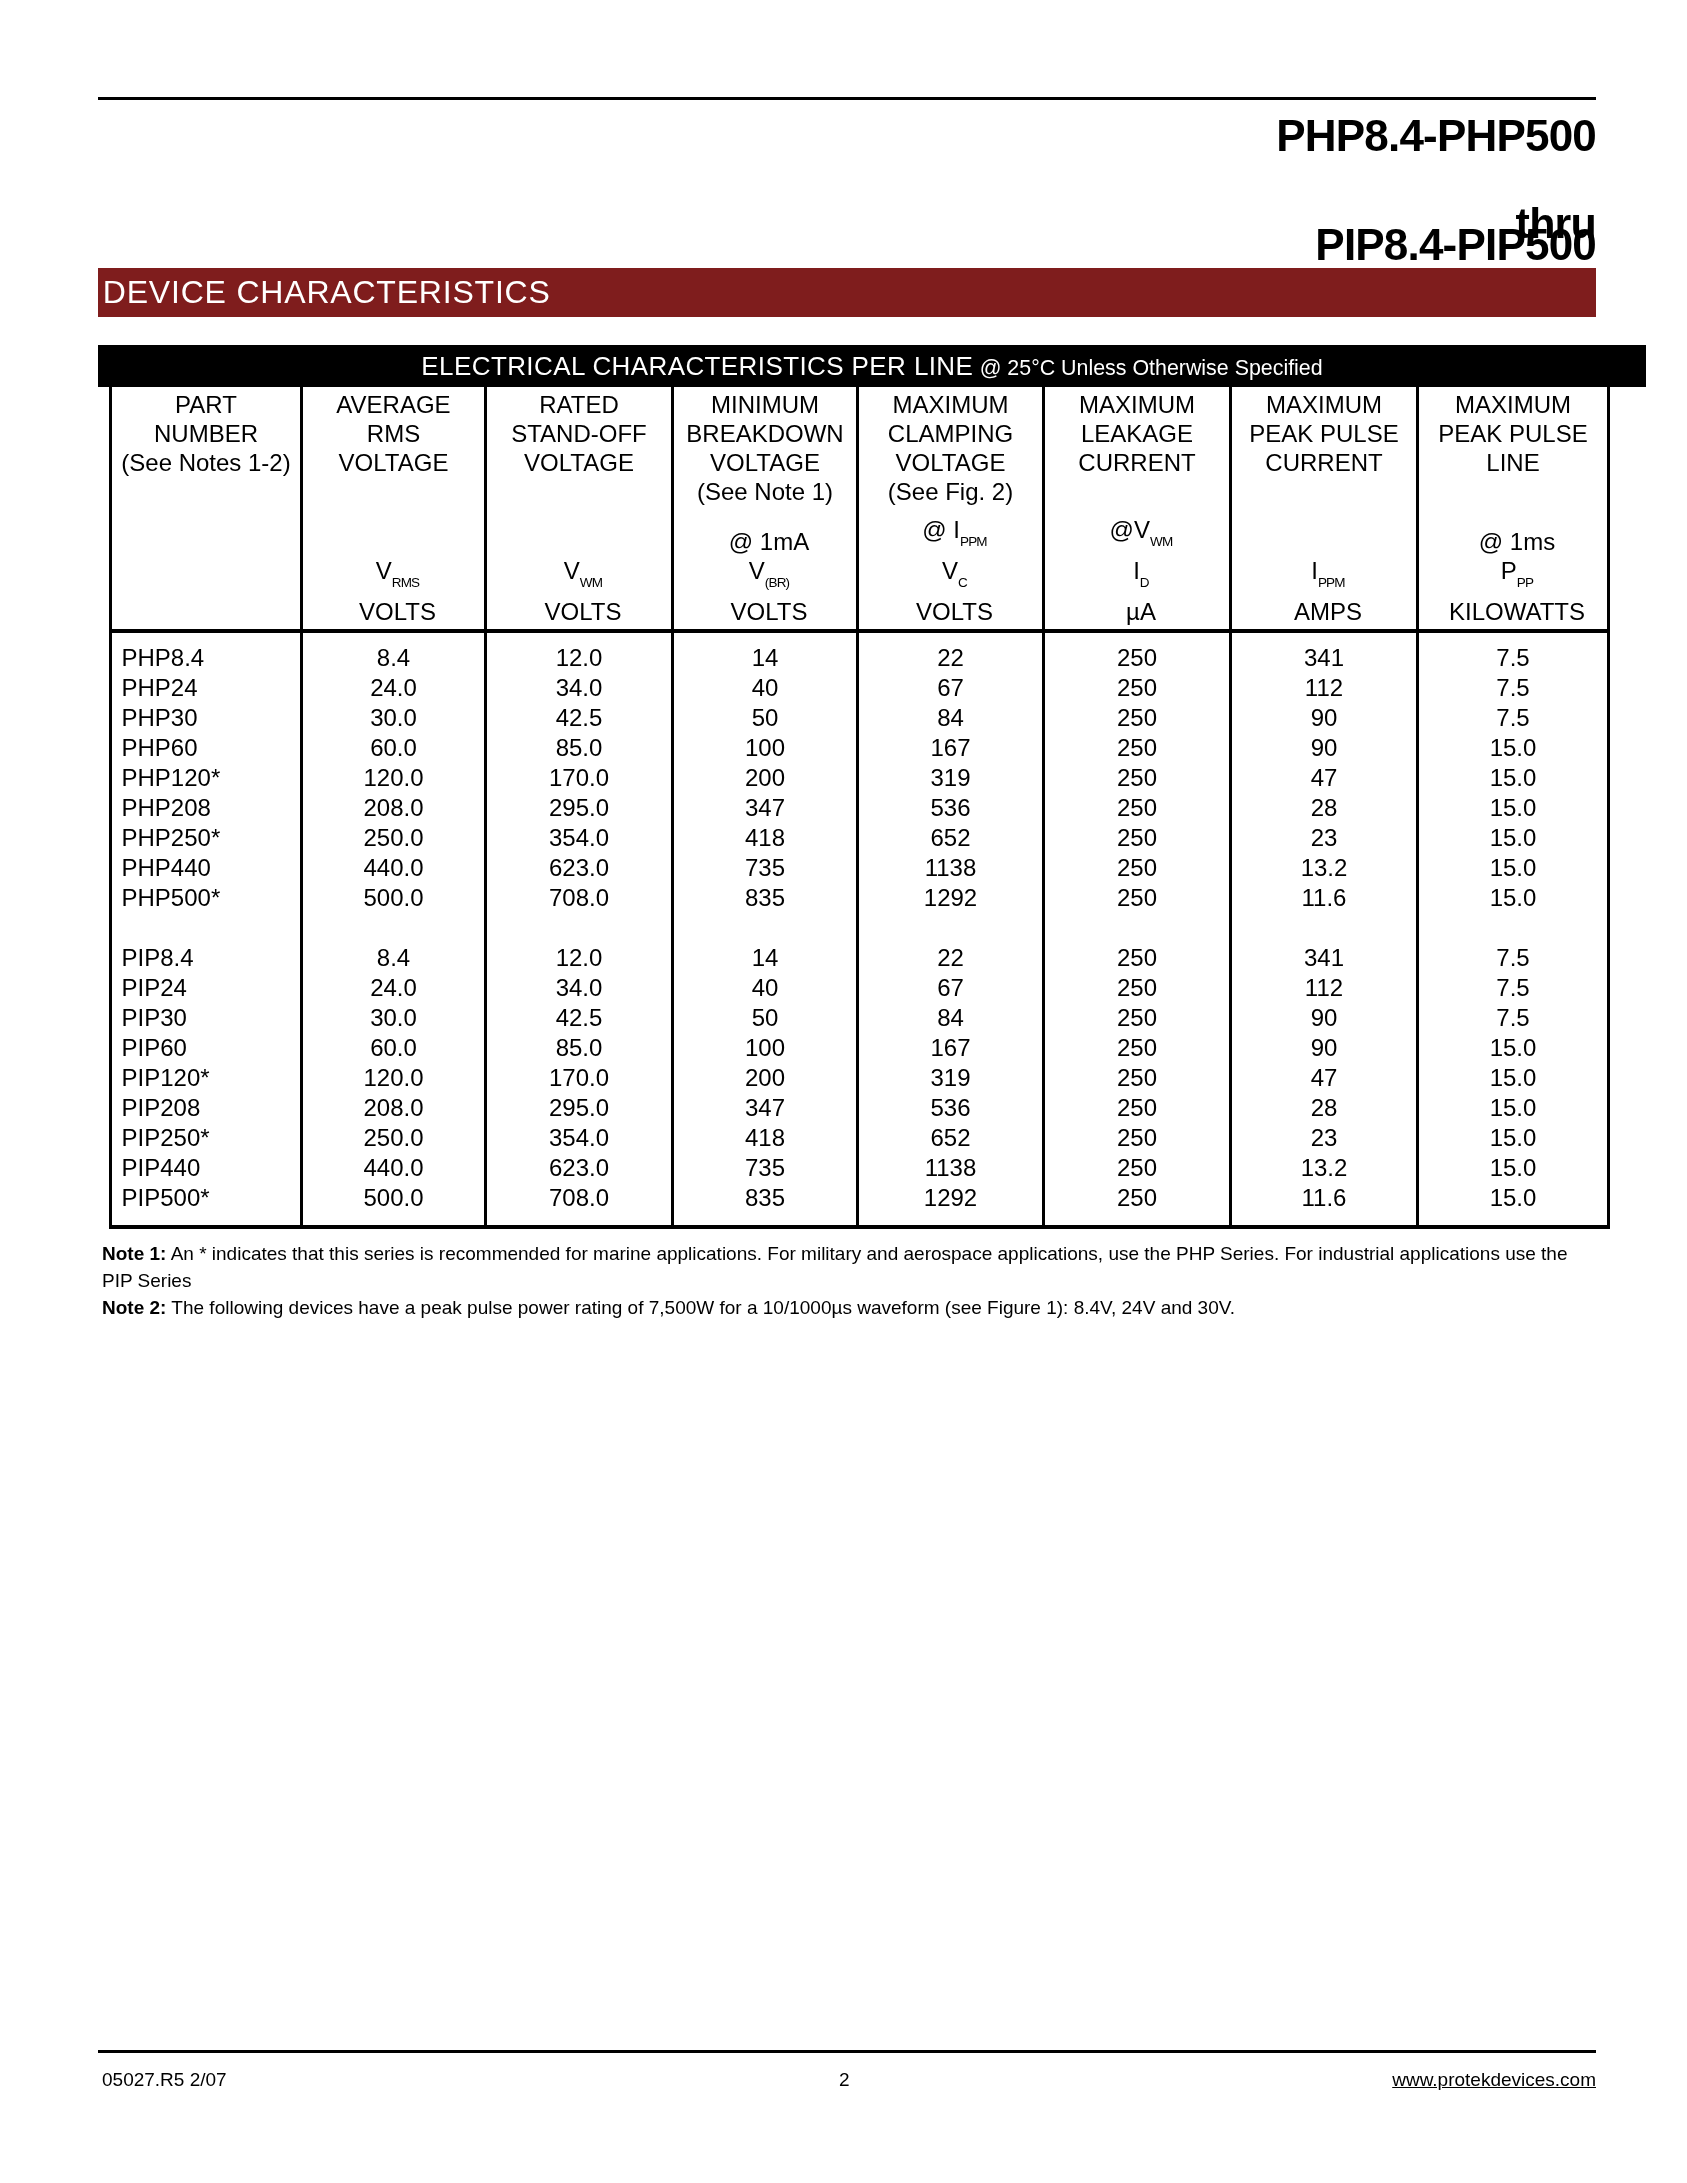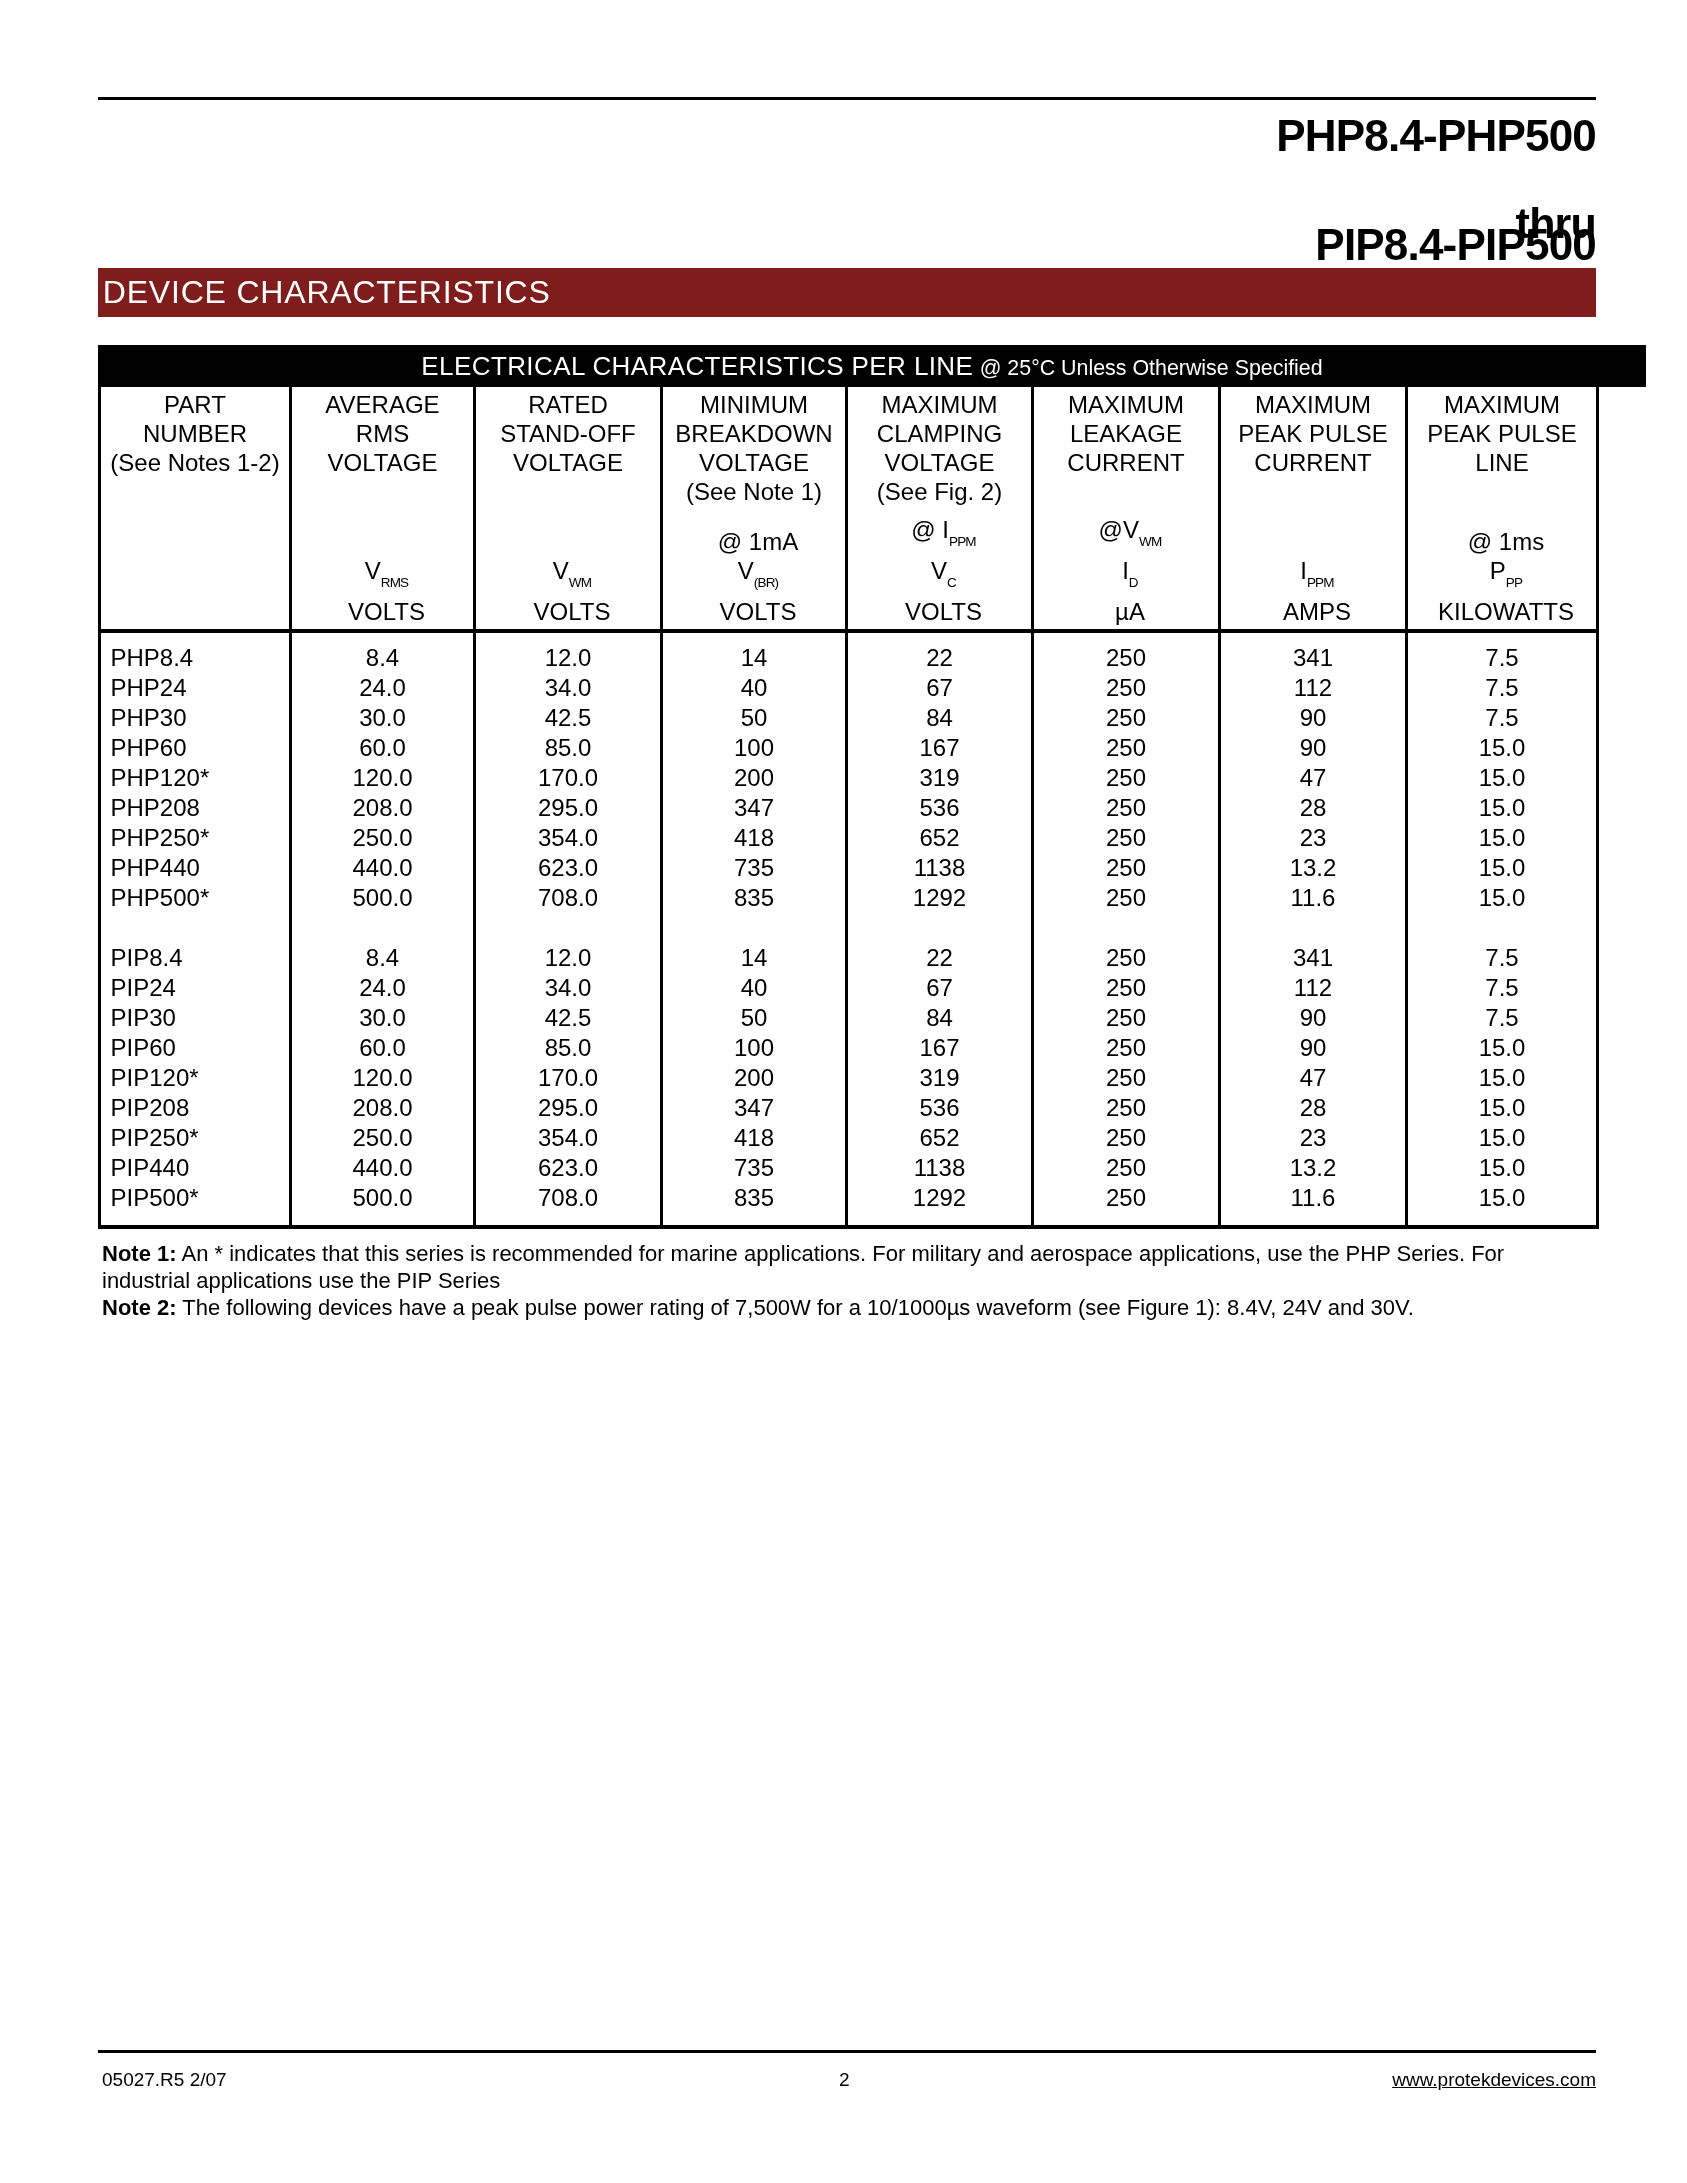--- a/index.html
+++ b/index.html
@@ -13,22 +13,22 @@
   .elec-bar .sub { font-size: 21.4px; margin-left: 6.4px; letter-spacing: 0; }
   table.dc { border-collapse: collapse; width: 1498px; table-layout: fixed; }
   table.dc td { border-left: 3.2px solid #000; border-right: 3.2px solid #000; padding: 0; vertical-align: top; text-align: center; font-size: 24px; }
   table.dc tr.head td { border-bottom: 4px solid #000; height: 242px; position: relative; }
   .hlines { line-height: 29px; padding-top: 3.2px; }
   .hbottom { position: absolute; left: 8px; right: 0; bottom: 3.2px; line-height: 29px; }
   .sub-s { font-size: 13.5px; vertical-align: -8px; letter-spacing: -0.8px; }
   table.dc tr.body td { line-height: 30px; padding-top: 9.5px; padding-bottom: 12.7px; }
   table.dc tr.body td.left { text-align: left; padding-left: 9.5px; }
   .gap { height: 30px; }
-  table.dc { border-bottom: 4.8px solid #000; }
-  .notes { left: 102px; top: 1240px; width: 1493px; font-size: 22px; line-height: 27px; }
+  table.dc { border-bottom: 4.8px solid #000; margin-left: 11px; }
+  .notes { left: 102px; top: 1240px; width: 1493px; font-size: 19px; line-height: 27px; }
   .notes b { font-weight: bold; }
   .footer-rule { left: 98px; top: 2050px; width: 1498px; height: 3.2px; }
   .footer { top: 2069px; font-size: 19px; }
   .footer a { color: #000; text-decoration: underline; }
 </style>
 </head>
 <body>
 
 <div class="abs rule" style="left:98px; top:97px; width:1498px; height:3.2px;"></div>
 

